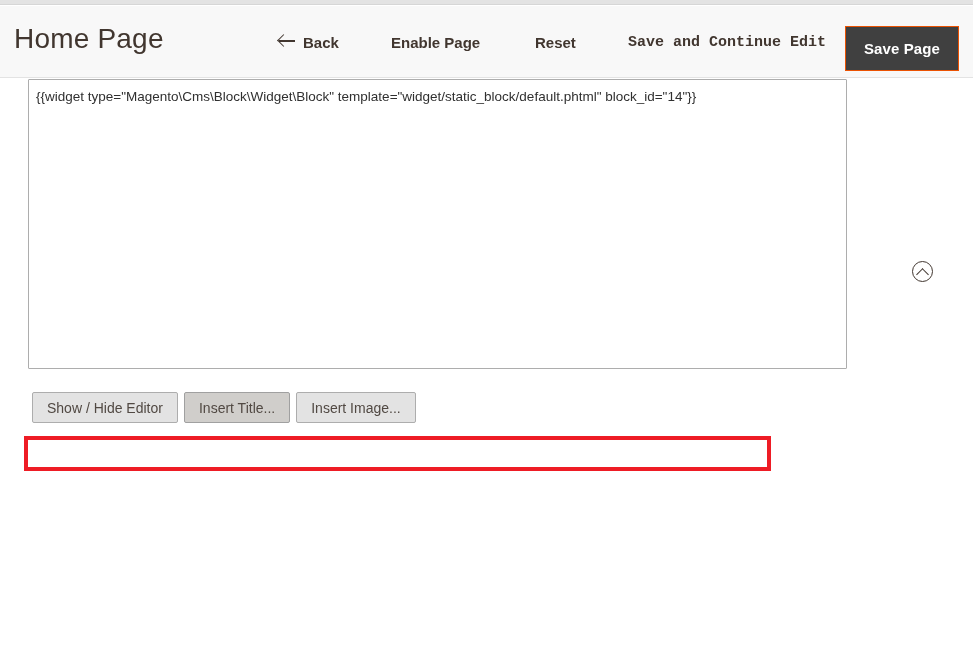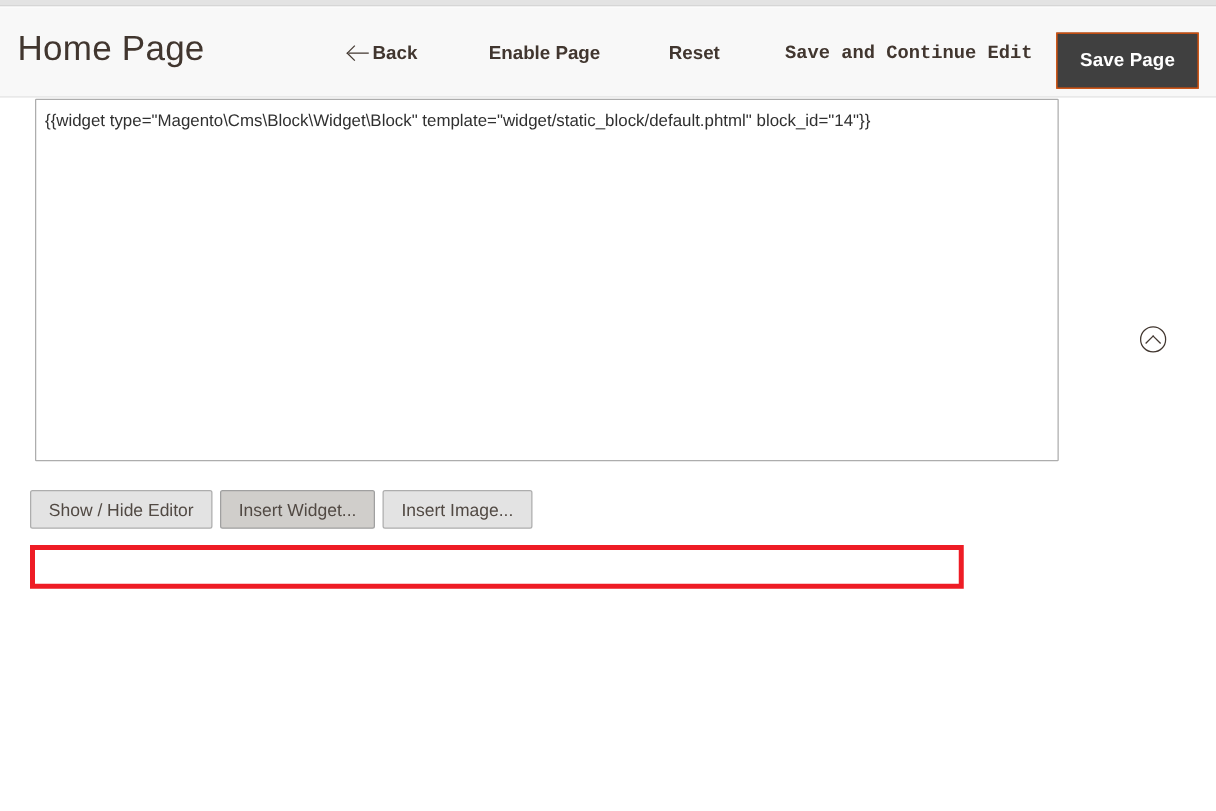--- a/index.html
+++ b/index.html
@@ -41,22 +41,21 @@
     font-size: 15px;
     font-weight: bold;
     color: #41362f;
     background: none;
     border: none;
     padding: 0;
     white-space: nowrap;
     cursor: pointer;
     font-family: "Liberation Sans", sans-serif;
     display: flex;
-    align-items: center;
-    gap: 2px;
+    gap: 7px;
   }
   #btn-back   { left: 279px; }
   #btn-delete { left: 391px; }
   #btn-reset  { left: 535px; }
   #btn-savecont { left: 628px; font-family: Liberation Mono, monospace; }
 
   .back-arrow {
     display: inline-block;
     width: 17px; height: 14px;
     position: relative;
@@ -201,21 +200,21 @@
     font-size: 14px;
     color: #303030;
     padding: 0 9px;
     font-family: "Liberation Sans", sans-serif;
     border-radius: 1px;
   }
 
   
   #editor-toolbar {
     position: absolute;
-    left: 24px; top: 313px;
+    left: 32px; top: 313px;
     display: flex;
     gap: 6px;
   }
   .tb-btn {
     height: 31px;
     padding: 0 14px;
     background: #e3e3e3;
     border: 1px solid #adadad;
     border-radius: 2px;
     font-size: 14px;
@@ -302,20 +301,20 @@
       <path d="M12.4 3.9 L14.0 2.3 A1.2 1.2 0 0 1 15.7 2.3 L16.1 2.7 A1.2 1.2 0 0 1 16.1 4.4 L14.5 6.0 Z" fill="#5a6570"></path>
     </svg>
   </div>
   <div id="content-collapse-icon"></div>
 
   <div class="field-label" id="cheading-label">Content Heading</div>
   <input id="cheading-input" type="text" value="Home Page" style="">
 
   <div id="editor-toolbar">
     <button class="tb-btn">Show / Hide Editor</button>
-    <button class="tb-btn active">Insert Widget...</button>
+    <button class="tb-btn active">Insert Title...</button>
     <button class="tb-btn">Insert Image...</button>
   </div>
 
   <textarea id="content-textarea" spellcheck="false" style="">{{widget type="Magento\Cms\Block\Widget\Block" template="widget/static_block/default.phtml" block_id="14"}}</textarea>
 </div>
 
 <div id="annotation-box"></div>
 
 </body></html>

